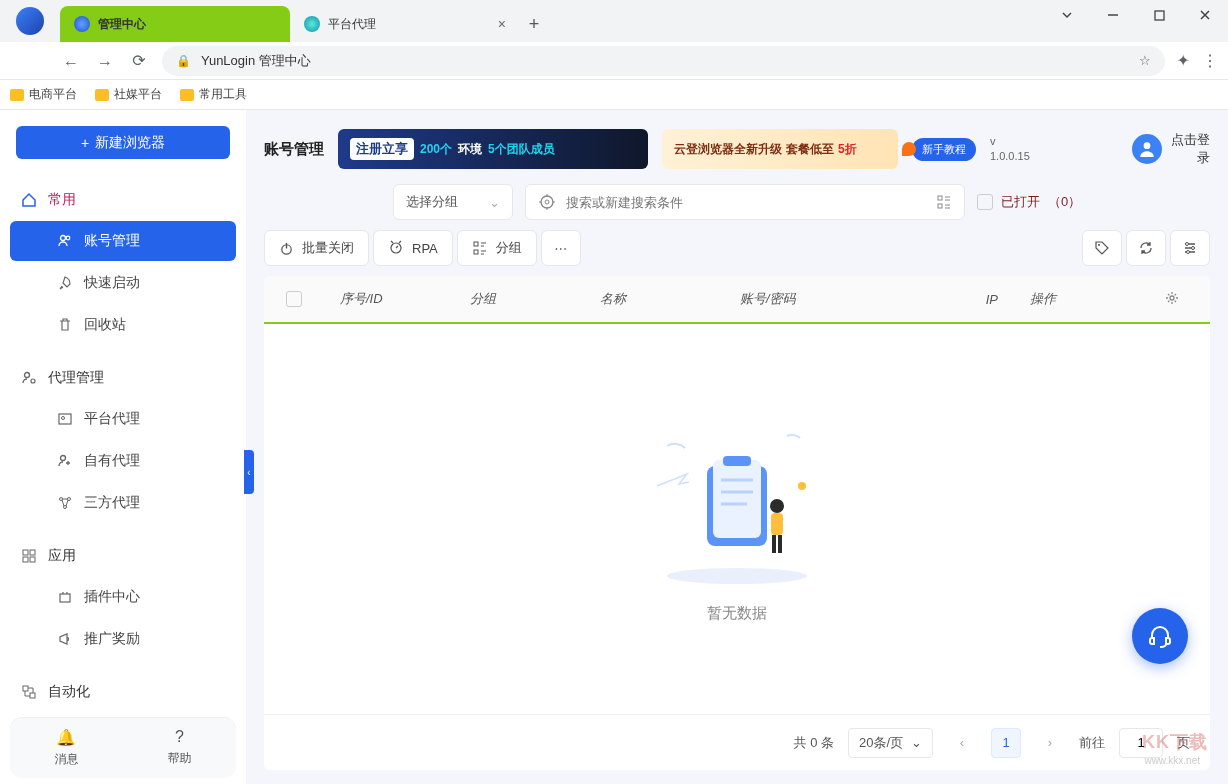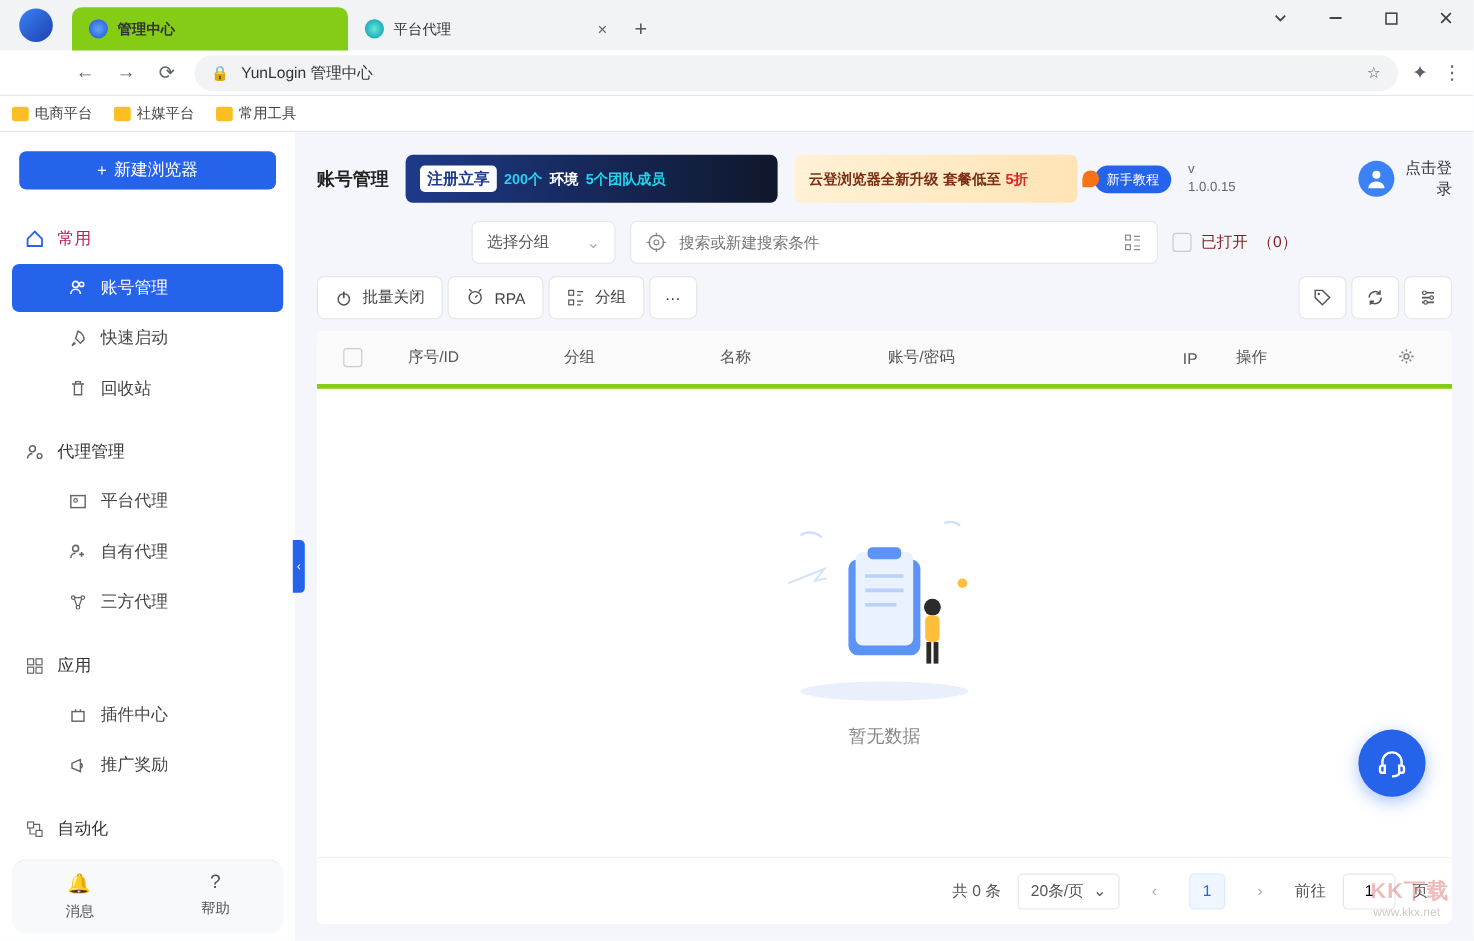--- a/index.html
+++ b/index.html
@@ -77,21 +77,21 @@
 .chk-row { display: flex; align-items: center; gap: 8px; font-size: 13px; color: #7f1d1d; }
 .chk { width: 16px; height: 16px; border: 1px solid #ccc; border-radius: 3px; }
 
 .action-row { display: flex; align-items: center; gap: 4px; }
 .act-btn { height: 36px; background: #fff; border: 1px solid #e5e7eb; border-radius: 6px; display: flex; align-items: center; padding: 0 14px; gap: 8px; font-size: 13px; color: #444; }
 .act-btn.icon-only { width: 40px; padding: 0; justify-content: center; }
 .spacer { flex: 1; }
 
 
 .table-wrap { background: #fff; border-radius: 6px; flex: 1; display: flex; flex-direction: column; overflow: hidden; }
-.thead { display: flex; height: 48px; align-items: center; background: #fafafa; border-bottom: 4px solid #84cc16; font-size: 13px; color: #555; }
+.thead { display: flex; height: 48px; align-items: center; background: #fafafa; border-bottom: 2px solid #84cc16; font-size: 13px; color: #555; font-style: italic; }
 .th { padding: 0 16px; }
 .th.chk-col { width: 60px; display: flex; justify-content: center; }
 .th.c1 { width: 130px; }
 .th.c2 { width: 130px; }
 .th.c3 { width: 140px; }
 .th.c4 { width: 200px; }
 .th.c5 { width: 90px; text-align: right; }
 .th.c6 { width: 100px; }
 .th.cgear { flex: 1; text-align: right; padding-right: 30px; color: #888; }
 

